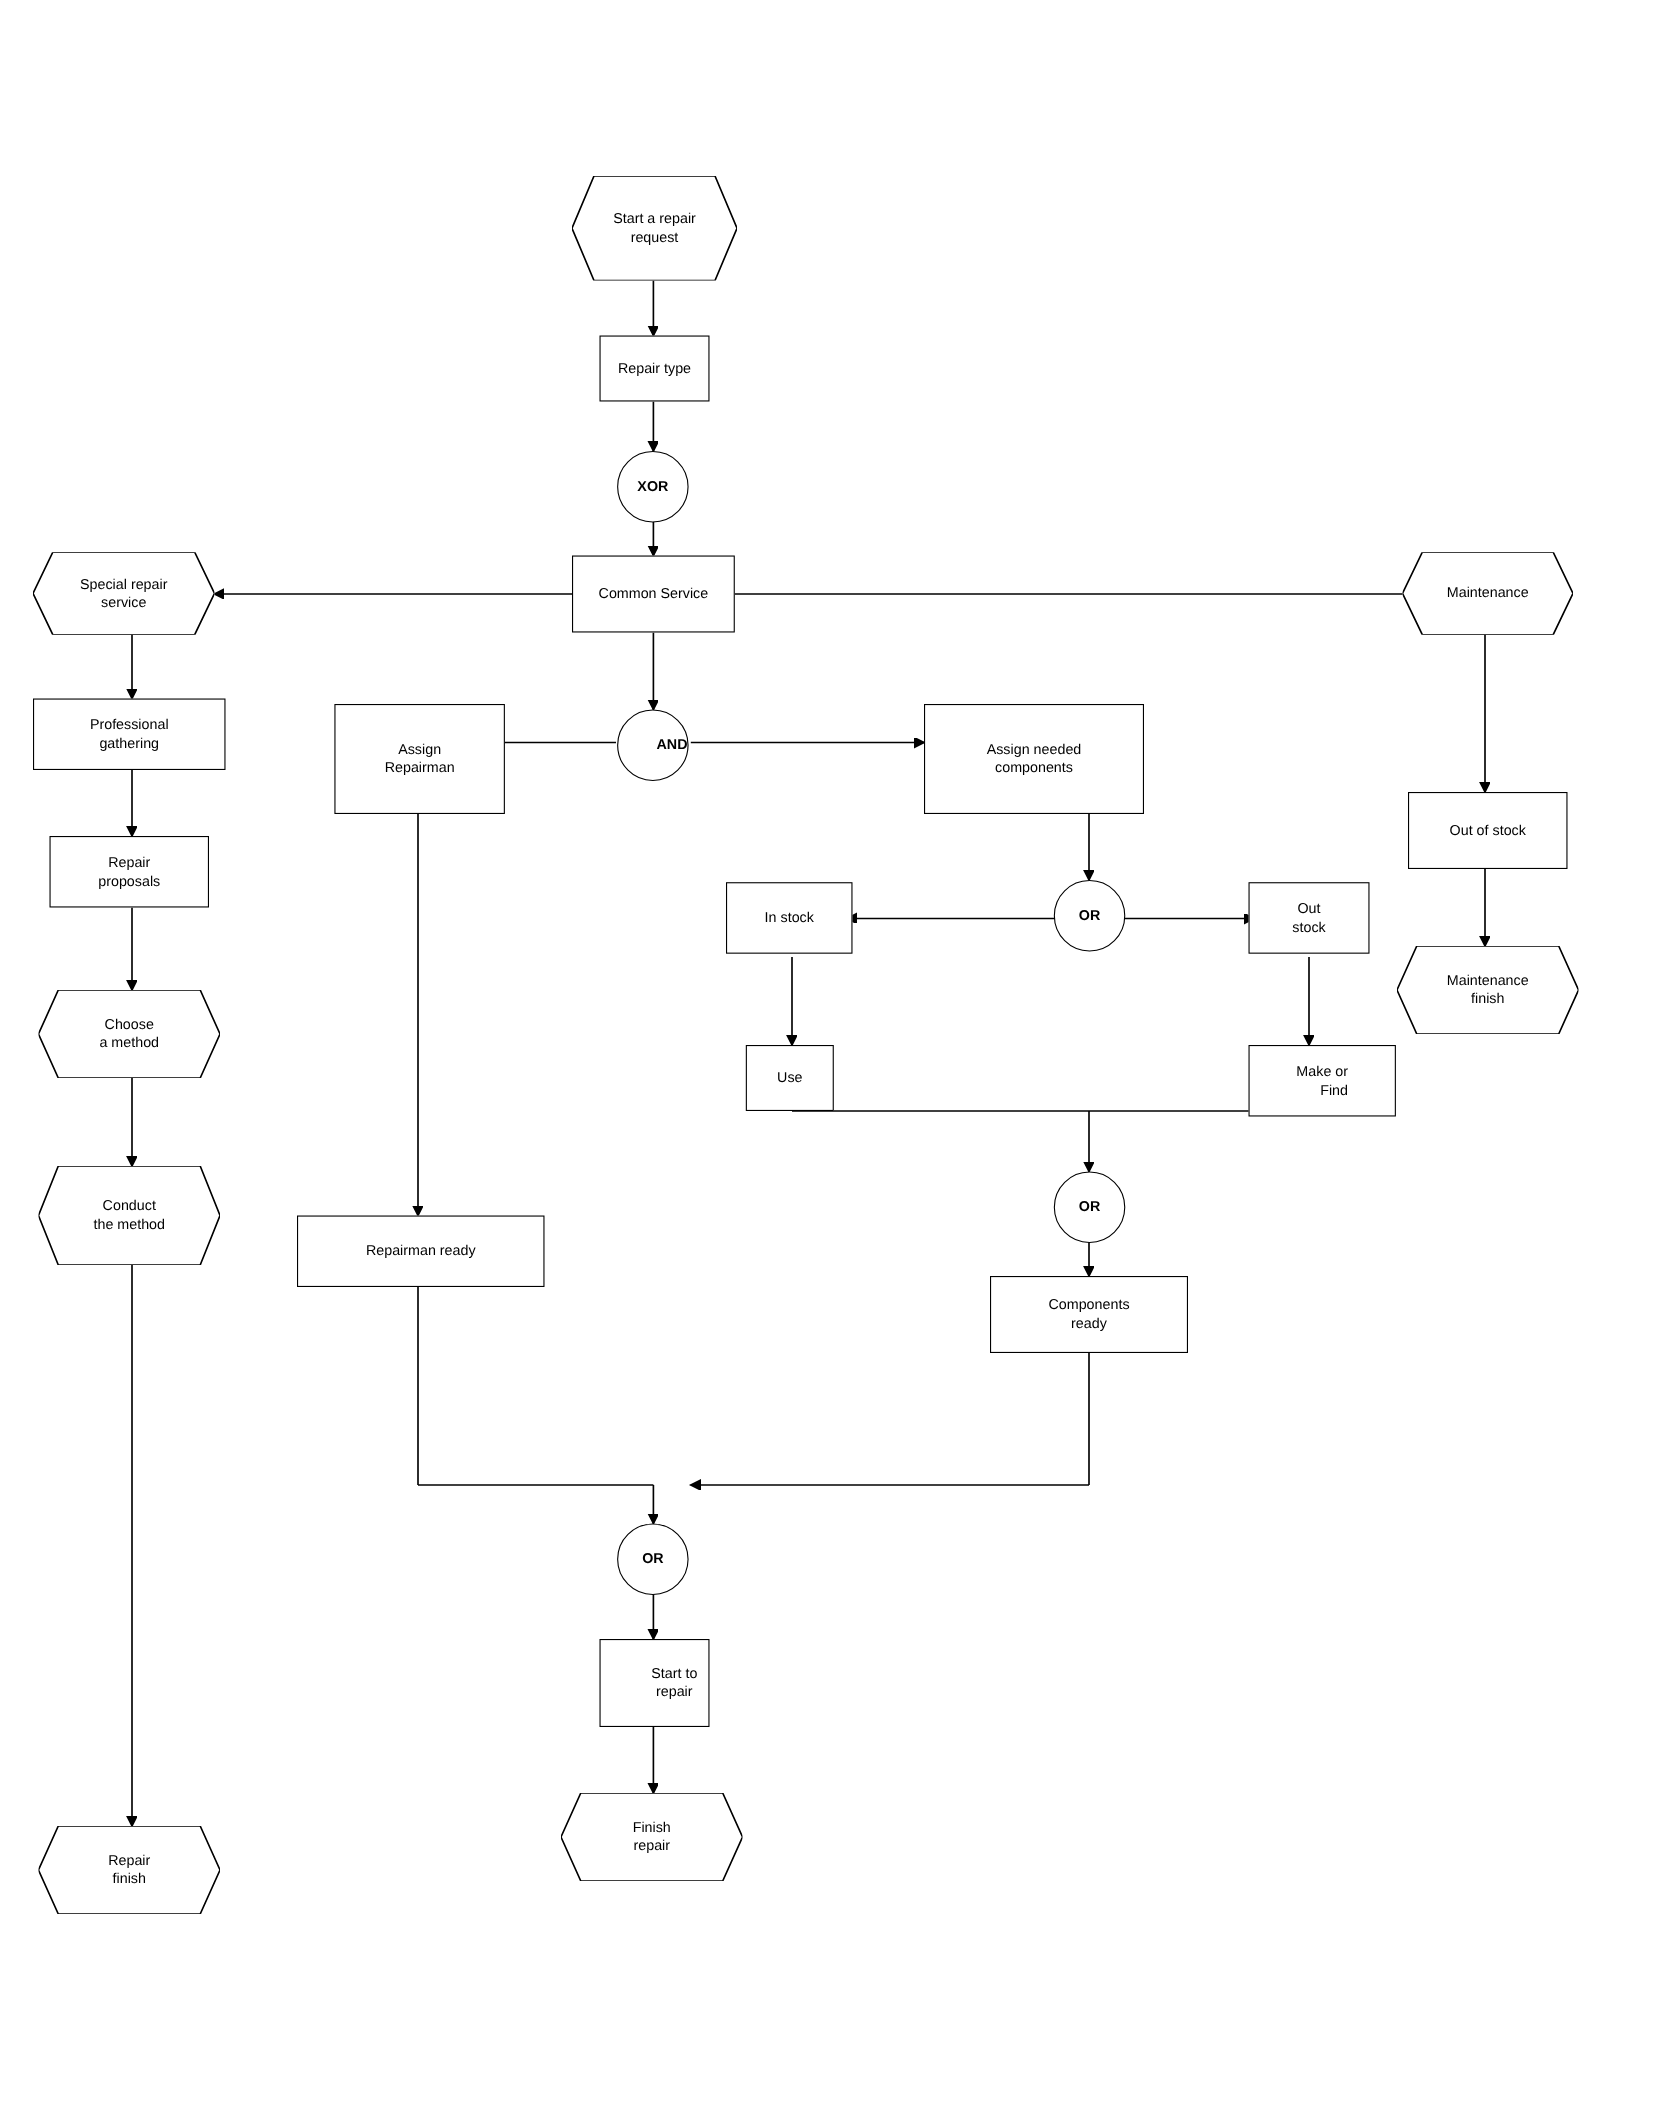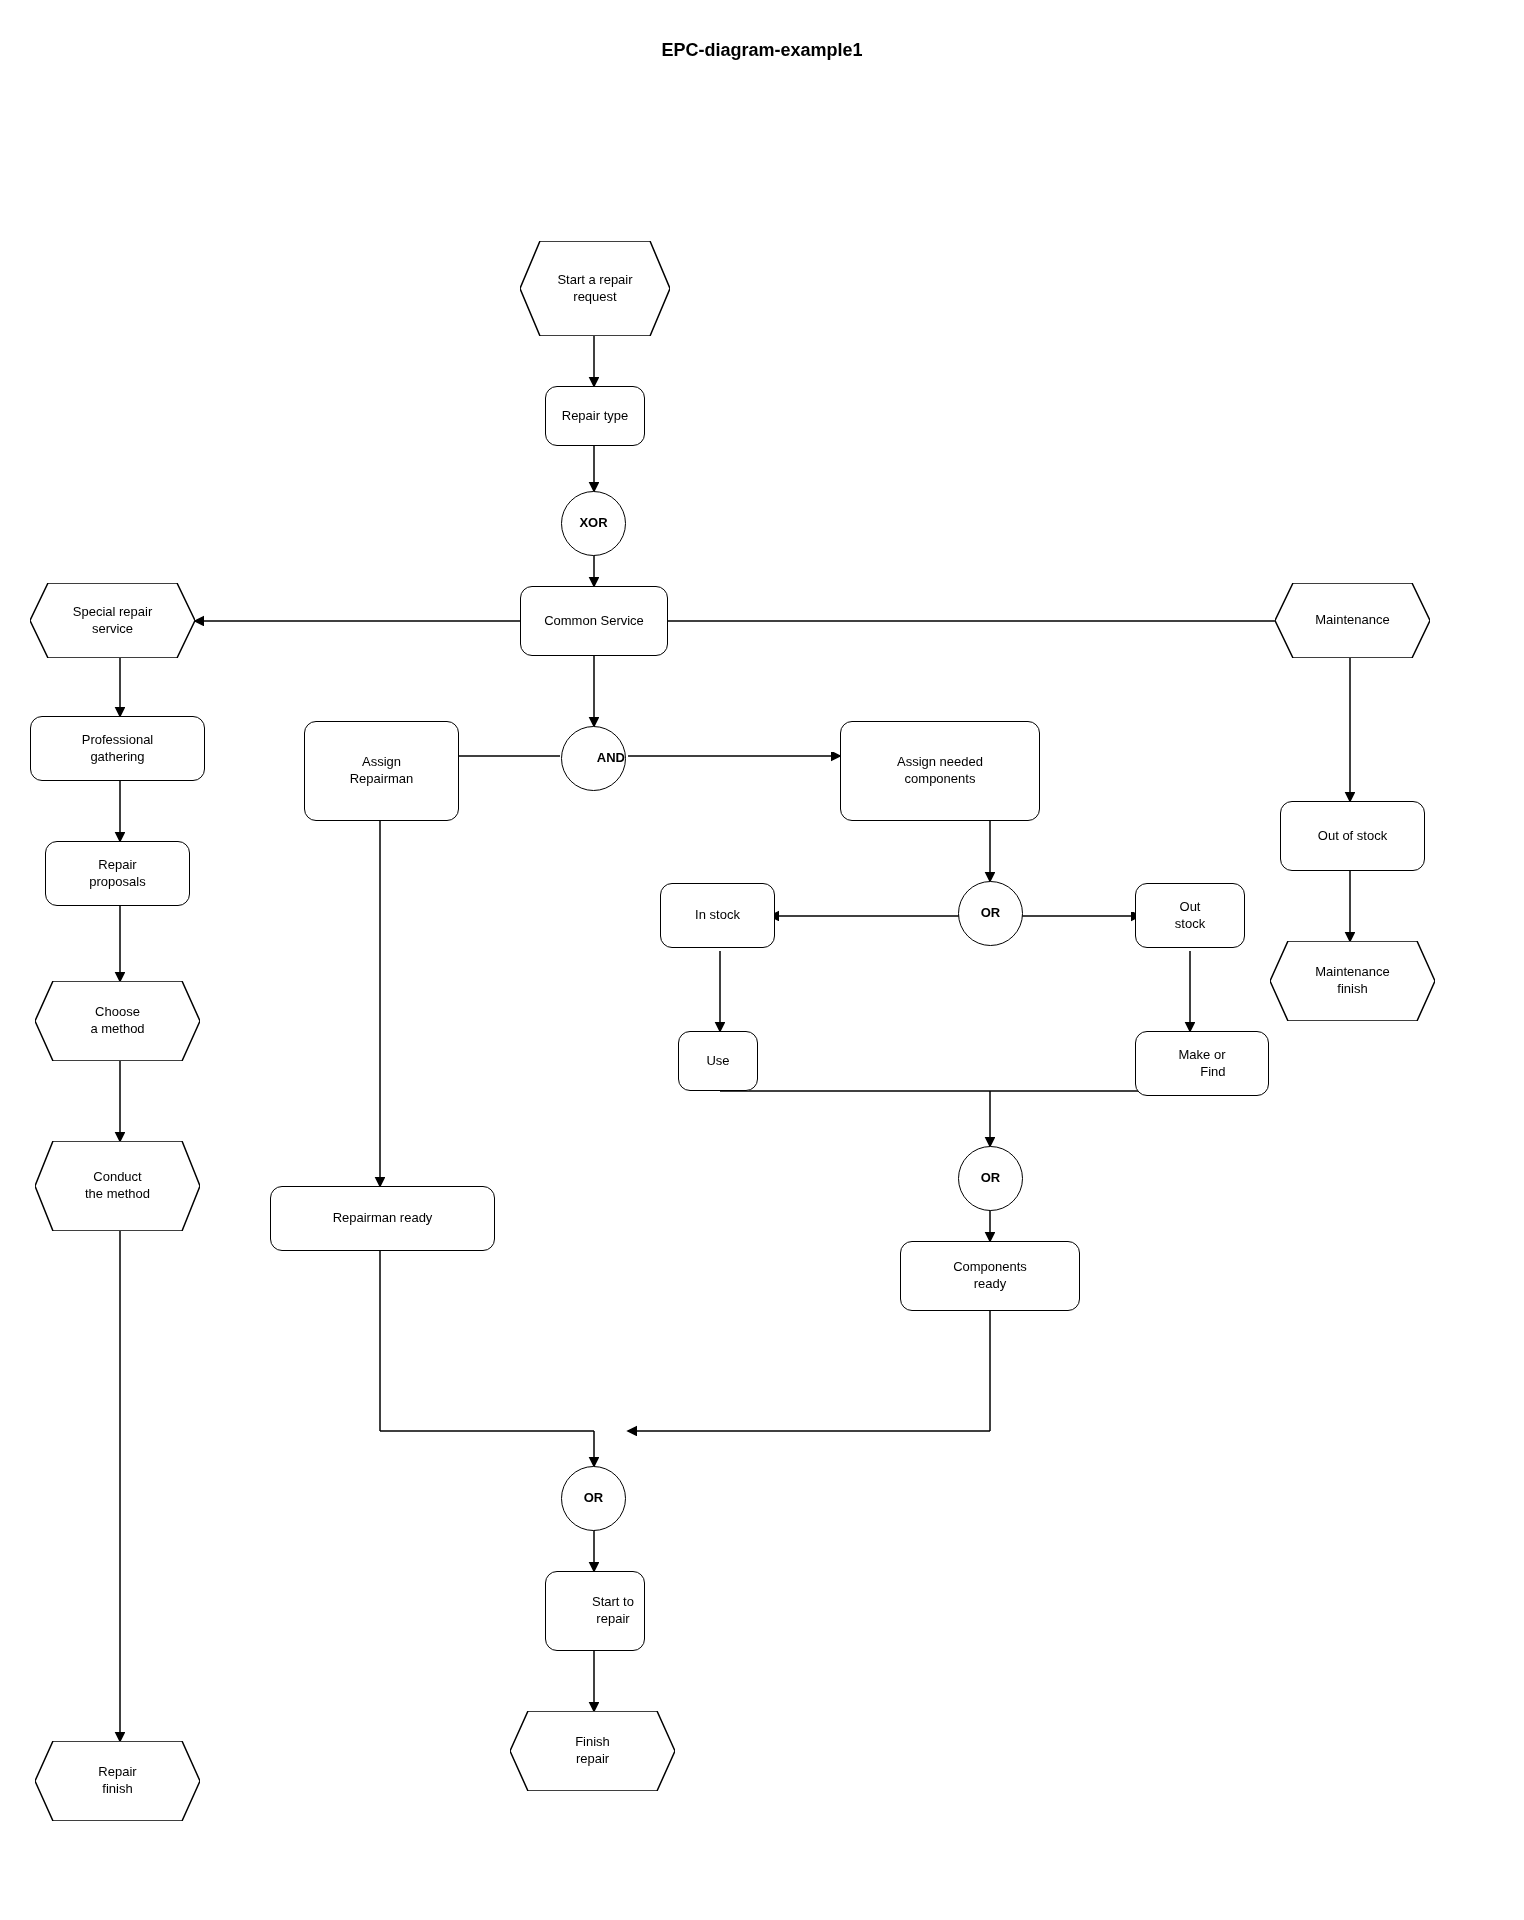--- a/index.html
+++ b/index.html
@@ -32,21 +32,21 @@
       display: flex;
       align-items: center;
       justify-content: center;
       text-align: center;
       font-size: 13px;
       line-height: 1.3;
     }
     
     .rect {
       border: 1.5px solid #000;
-      border-radius: 12px;
+      border-radius: 0;
       background: #fff;
     }
     
     .hex {
       background: #fff;
       position: absolute;
     }
     .hex svg {
       position: absolute;
       top: 0; left: 0;
@@ -77,21 +77,20 @@
     }
     .arrows-svg polygon {
       fill: #000;
       stroke: #000;
     }
   </style>
 </head>
 <body>
 
 <div class="page">
-  <div class="title">EPC-diagram-example1</div>
 
   <div class="diagram">
 
     <svg class="arrows-svg">
       <defs>
         <marker id="arrow" markerWidth="8" markerHeight="8" refX="6" refY="3" orient="auto">
           <polygon points="0 0, 6 3, 0 6"></polygon>
         </marker>
       </defs>
 

